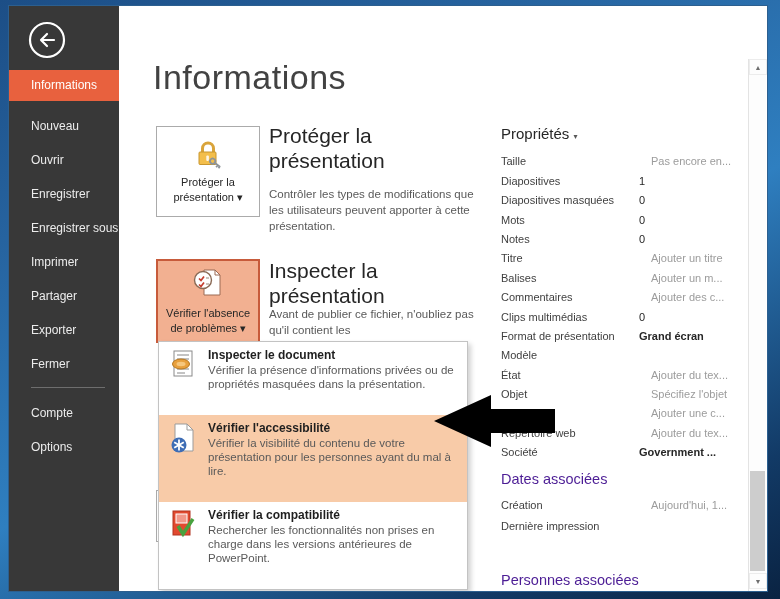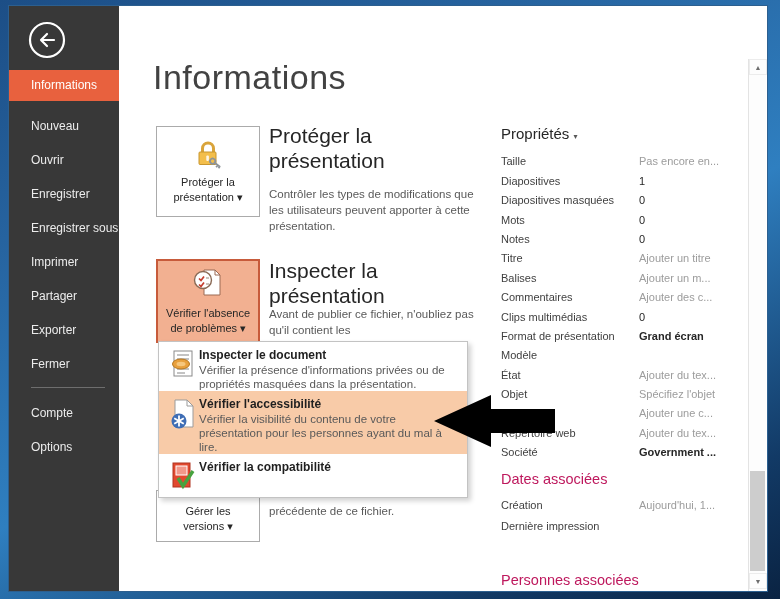--- a/index.html
+++ b/index.html
@@ -49,41 +49,41 @@
   #head-inspect { top:252px; }
   .sect-desc { position:absolute; left:150px; width:208px; font-size:11.5px; color:#595959;
     line-height:16px; }
   #desc-protect { top:180px; }
   #desc-inspect { top:300px; }
   #txt-versions { top:497px; }
 
   
   #dropdown { position:absolute; left:39px; top:335px; width:310px; background:#fff;
     border:1px solid #c3c3c3; box-shadow:3px 3px 5px rgba(0,0,0,.18); z-index:5; }
-  .menu-item { display:flex; padding:5px 8px 0 10px; cursor:pointer; }
+  .menu-item { display:flex; gap:9px; padding:5px 8px 24px 10px; cursor:pointer; }
   .menu-item.highlight { background:#f8cba8; }
   .mi-icon { flex:0 0 30px; padding-top:2px; }
   .mi-title { font-size:12px; font-weight:bold; color:#1f1f1f; line-height:16px; }
   .mi-desc { font-size:11.5px; color:#595959; line-height:14px; }
 
   
   #annot-arrow { position:absolute; left:420px; top:386px; z-index:10; }
 
   
   #props { position:absolute; left:492px; top:0; width:246px; }
   .panel-h1 { position:absolute; left:0; font-size:15px; color:#262626; cursor:pointer; }
   .panel-h1 .caret { font-size:8px; color:#595959; }
   .prop-rows { position:absolute; left:0; top:142px; width:246px; }
   .prop-row { display:flex; height:19.4px; align-items:flex-end; }
   .prop-row .pl { width:138px; font-size:11px; color:#3f3f3f; white-space:nowrap; }
   .prop-row .pv { font-size:11px; white-space:nowrap; cursor:default; }
-  .pv.muted { color:#9c9c9c; cursor:pointer; }
+  .pv.muted { color:#9c9c9c; cursor:pointer;margin-left:12px; }
   .pv.dark  { color:#262626; }
   .pv.strong{ color:#262626; font-weight:bold; }
-  .sect-h2 { position:absolute; left:0; font-size:14.5px; color:#be185d; }
+  .sect-h2 { position:absolute; left:0; font-size:14.5px; color:#4c1d95; }
   .date-rows { position:absolute; left:0; top:488px; width:246px; }
   .date-row { display:flex; height:21.5px; align-items:center; }
   .date-row .pl { width:138px; font-size:11px; color:#3f3f3f; }
   .date-row .pv { font-size:11px; }
 
   
   #scrollbar { position:absolute; left:739px; top:53px; bottom:0; width:18px;
     background:#fdfdfd; border-left:1px solid #e3e3e3; }
   .sb-btn { position:absolute; left:0; width:18px; height:16px; text-align:center;
     font-size:7px; color:#6d6d6d; line-height:16px; background:#fdfdfd; border:1px solid #ececec; cursor:pointer; }
@@ -214,20 +214,21 @@
       <div class="menu-item">
         <span class="mi-icon">
           <svg width="28" height="32" viewBox="0 0 28 32">
             <rect x="4" y="2" width="17" height="24" fill="#e2492f" stroke="#b03520"></rect>
             <rect x="7" y="5" width="11" height="9" fill="#f2988a" stroke="#fff"></rect>
             <path d="M9 17 l5 8 10-15" stroke="#48a23f" stroke-width="3.4" fill="none"></path>
           </svg>
         </span>
         <span>
           <div class="mi-title">Vérifier la compatibilité</div>
+          <div class="mi-desc">Rechercher les fonctionnalités non prises en charge dans les versions antérieures de PowerPoint.</div>
         </span>
       </div>
     </div>
 
     <div class="cmd-btn" id="btn-versions">
       <span class="lbl">Gérer les</span>
       <span class="lbl">versions ▾</span>
     </div>
     <div class="sect-desc" id="txt-versions">précédente de ce fichier.</div>
   </div>

